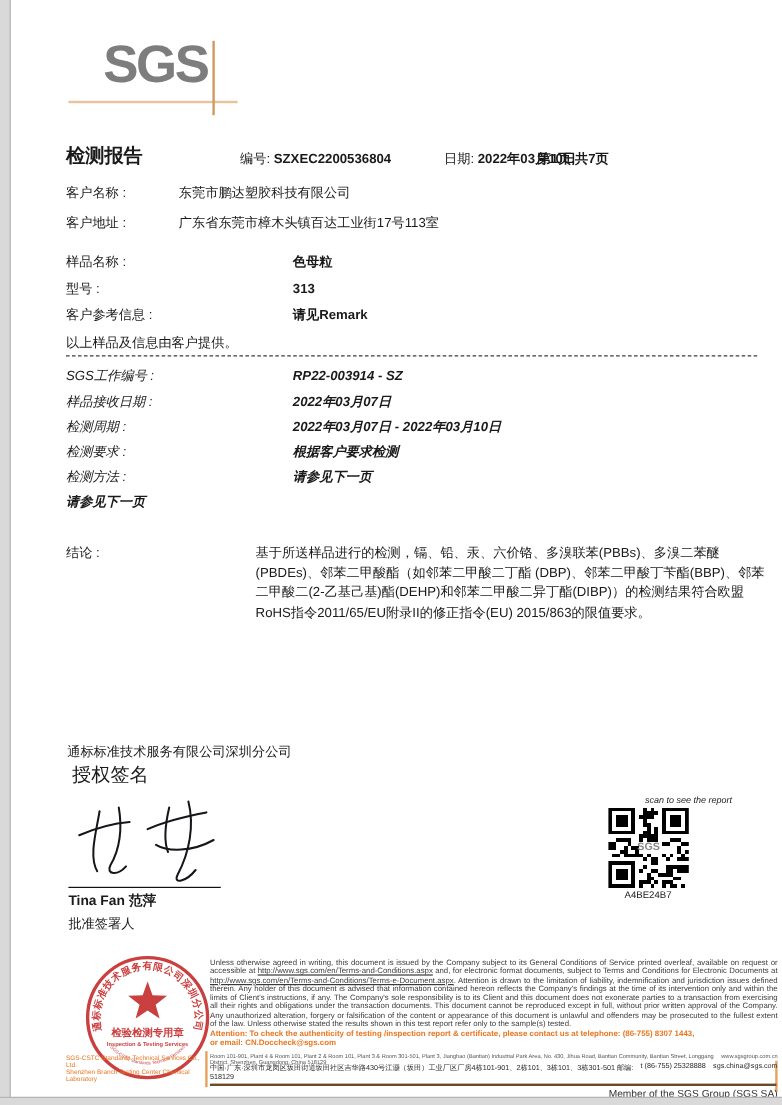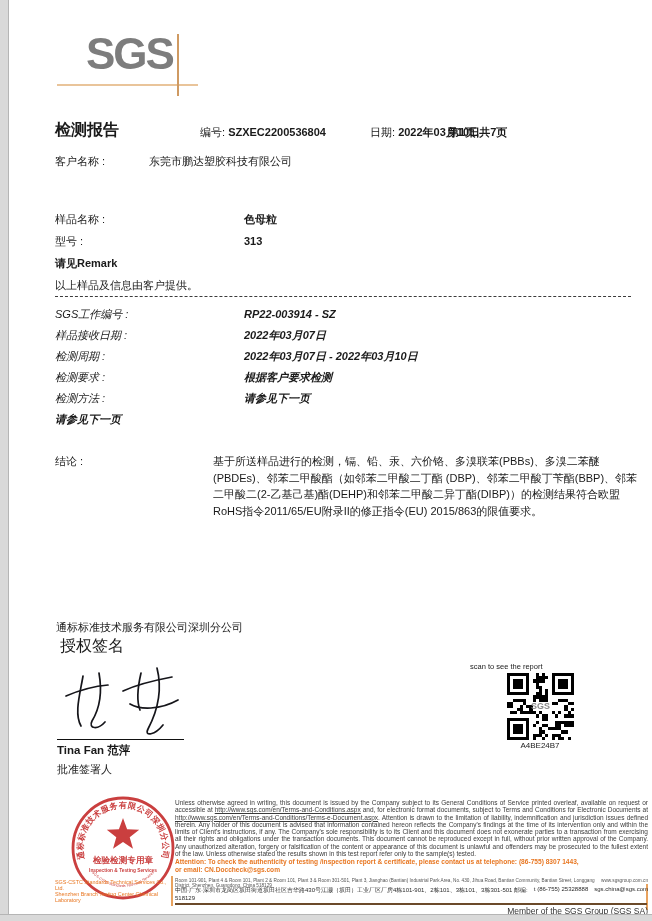--- a/index.html
+++ b/index.html
@@ -39,21 +39,21 @@
 
   
   .sig-company{position:absolute;left:56px;top:620px;font-size:11px;line-height:15px;}
   .sig-auth{position:absolute;left:60px;top:636px;font-size:16px;}
   .sig-svg{position:absolute;left:56px;top:664px;}
   .sig-line{position:absolute;left:57px;top:739px;width:127px;border-top:1.6px solid #111;}
   .sig-name{position:absolute;left:57px;top:743px;font-size:11.5px;font-weight:600;}
   .sig-role{position:absolute;left:57px;top:762px;font-size:11px;}
 
   
-  .qr-caption{position:absolute;left:470px;top:662px;width:140px;text-align:left;font-size:7.5px;color:#222;}
+  .qr-caption{position:absolute;left:470px;top:662px;width:140px;text-align:right;font-size:7.5px;color:#222;font-style:italic;}
   .qr-svg{position:absolute;left:507px;top:673px;}
   .qr-code-text{position:absolute;left:470px;top:741px;width:140px;text-align:center;font-size:8px;color:#222;}
 
   
   .stamp-svg{position:absolute;left:70px;top:795px;opacity:.92;}
   .legal{position:absolute;left:175px;top:799px;width:473px;font-size:6.5px;line-height:7.3px;text-align:justify;color:#3b3b3b;}
   .legal .u{text-decoration:underline;}
   .attention{position:absolute;left:175px;top:858px;width:473px;font-size:6.6px;line-height:7.6px;font-weight:bold;color:#e87722;}
   .addr1{position:absolute;left:175px;top:878px;width:473px;font-size:4.7px;color:#555;display:flex;justify-content:space-between;}
   .addr2{position:absolute;left:175px;top:886px;width:473px;font-size:6px;color:#2b2b2b;display:flex;}
@@ -86,32 +86,37 @@
     <span>日期:</span>
     <span class="bold">2022年03月10日</span>
   </div>
   <div class="hdr-page">第1页,共7页</div>
 
   <div class="client-block">
     <div class="row f11">
       <span class="lbl-narrow">客户名称 :</span>
       <span>东莞市鹏达塑胶科技有限公司</span>
     </div>
+    <div class="row f11">
+      <span class="lbl-narrow">客户地址 :</span>
+      <span>广东省东莞市樟木头镇百达工业街17号113室</span>
+    </div>
   </div>
 
   <div class="sample-block">
     <div class="row f11">
       <span class="lbl-wide">样品名称 :</span>
       <span class="val-strong">色母粒</span>
     </div>
     <div class="row f11">
       <span class="lbl-wide">型号 :</span>
       <span class="val-strong">313</span>
     </div>
     <div class="row f11">
+      <span class="lbl-wide">客户参考信息 :</span>
       <span class="val-strong">请见Remark</span>
     </div>
     <div class="note-line">以上样品及信息由客户提供。</div>
   </div>
 
   <div class="dashed-sep"></div>
 
   <div class="work-block">
     <div class="row f11">
       <span class="lbl-wide">SGS工作编号 :</span>

